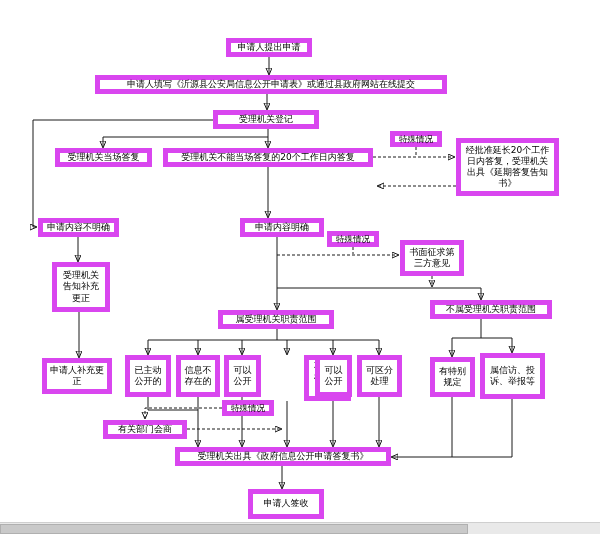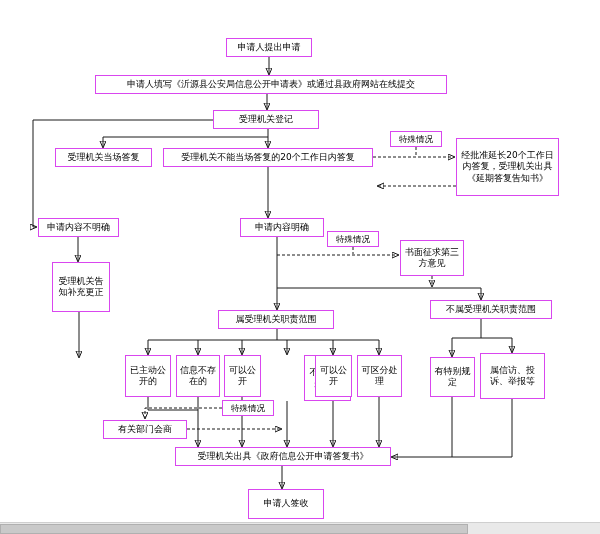--- a/index.html
+++ b/index.html
@@ -4,21 +4,21 @@
 <style>
   html,body{margin:0;padding:0;background:#fff;}
   #stage{
     position:relative;width:600px;height:534px;background:#ffffff;
     font-family:"DejaVu Sans","Liberation Sans",sans-serif;overflow:hidden;
   }
   #wires{position:absolute;left:0;top:0;width:600px;height:534px;}
   #wires path{stroke:#1a1a1a;stroke-width:1;fill:none;}
   #wires path.dash{stroke-dasharray:3,2;}
   .node{
-    position:absolute;background:#ffffff;border:1px solid #d946ef;
+    position:absolute;background:#ffffff;border:5px solid #d946ef;
     display:flex;align-items:center;justify-content:center;text-align:center;
     font-size:9px;line-height:1.25;color:#000;padding:1px 2px;box-sizing:border-box;
   }
   .node.small{font-size:8.5px;}
   #hscroll{
     position:absolute;left:0;bottom:0;width:600px;height:12px;
     background:#e9e9e9;border-top:1px solid #cfcfcf;box-sizing:border-box;
   }
   #hscroll .thumb{
     position:absolute;left:0;top:1px;height:10px;width:78%;
@@ -100,20 +100,21 @@
   <div class="node small" style="left:327px;top:231px;width:52px;height:16px;">特殊情况</div>
 
   <div class="node" style="left:400px;top:240px;width:64px;height:36px;">书面征求第三方意见</div>
 
   <div class="node" style="left:52px;top:262px;width:58px;height:50px;">受理机关告知补充更正</div>
 
   <div class="node" style="left:218px;top:310px;width:116px;height:19px;">属受理机关职责范围</div>
 
   <div class="node" style="left:430px;top:300px;width:122px;height:19px;">不属受理机关职责范围</div>
 
+  <div class="node" style="left:42px;top:358px;width:70px;height:36px;">申请人补充更正</div>
 
   <div class="node" style="left:125px;top:355px;width:46px;height:42px;">已主动公开的</div>
 
   <div class="node" style="left:176px;top:355px;width:44px;height:42px;">信息不存在的</div>
 
   <div class="node" style="left:224px;top:355px;width:37px;height:42px;">可以公开</div>
 
   <div class="node" style="left:264px;top:355px;width:47px;height:46px;margin-left:40px;">不属本机关公开</div>
 
   <div class="node" style="left:315px;top:355px;width:37px;height:42px;">可以公开</div>

